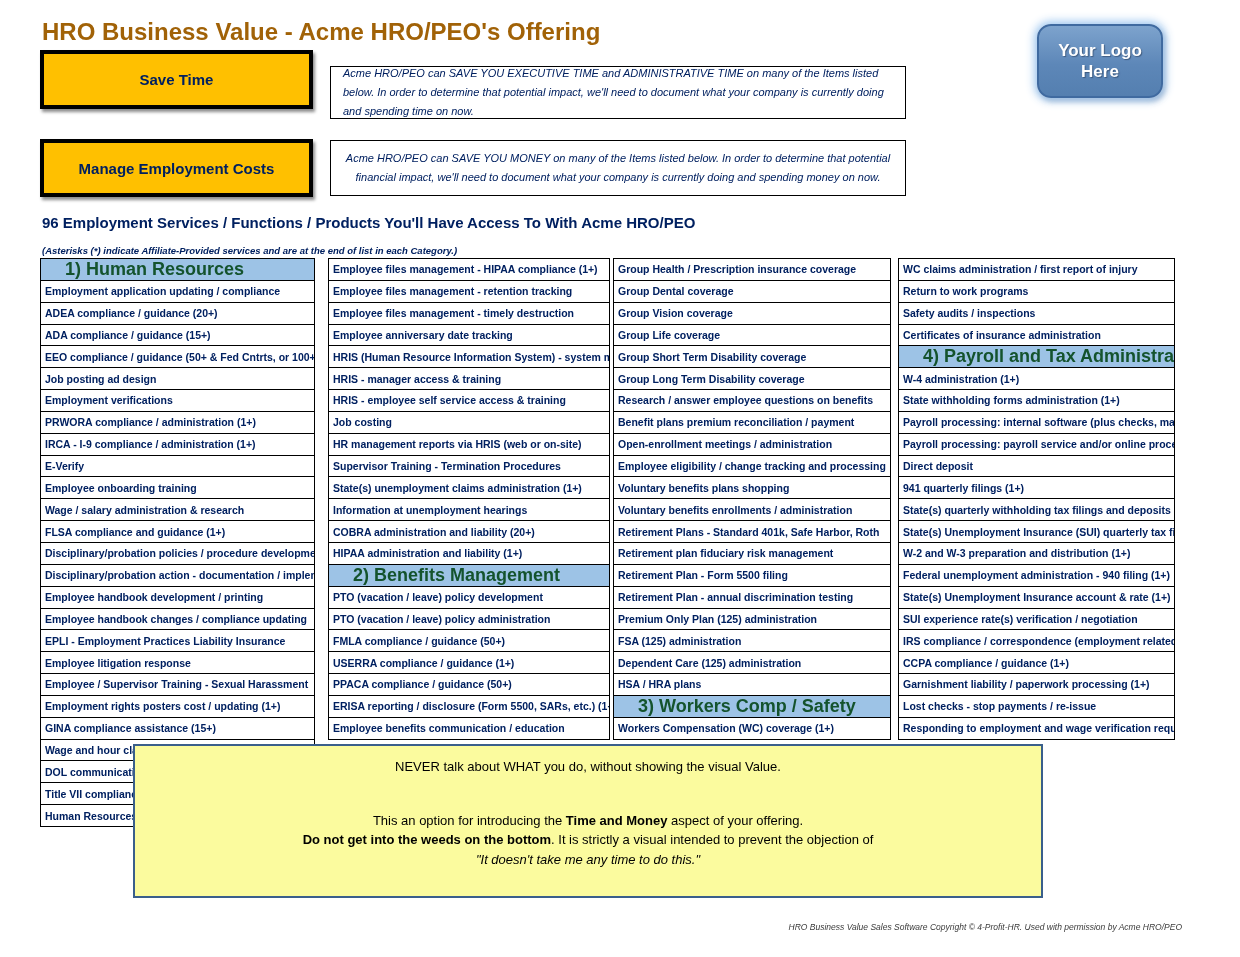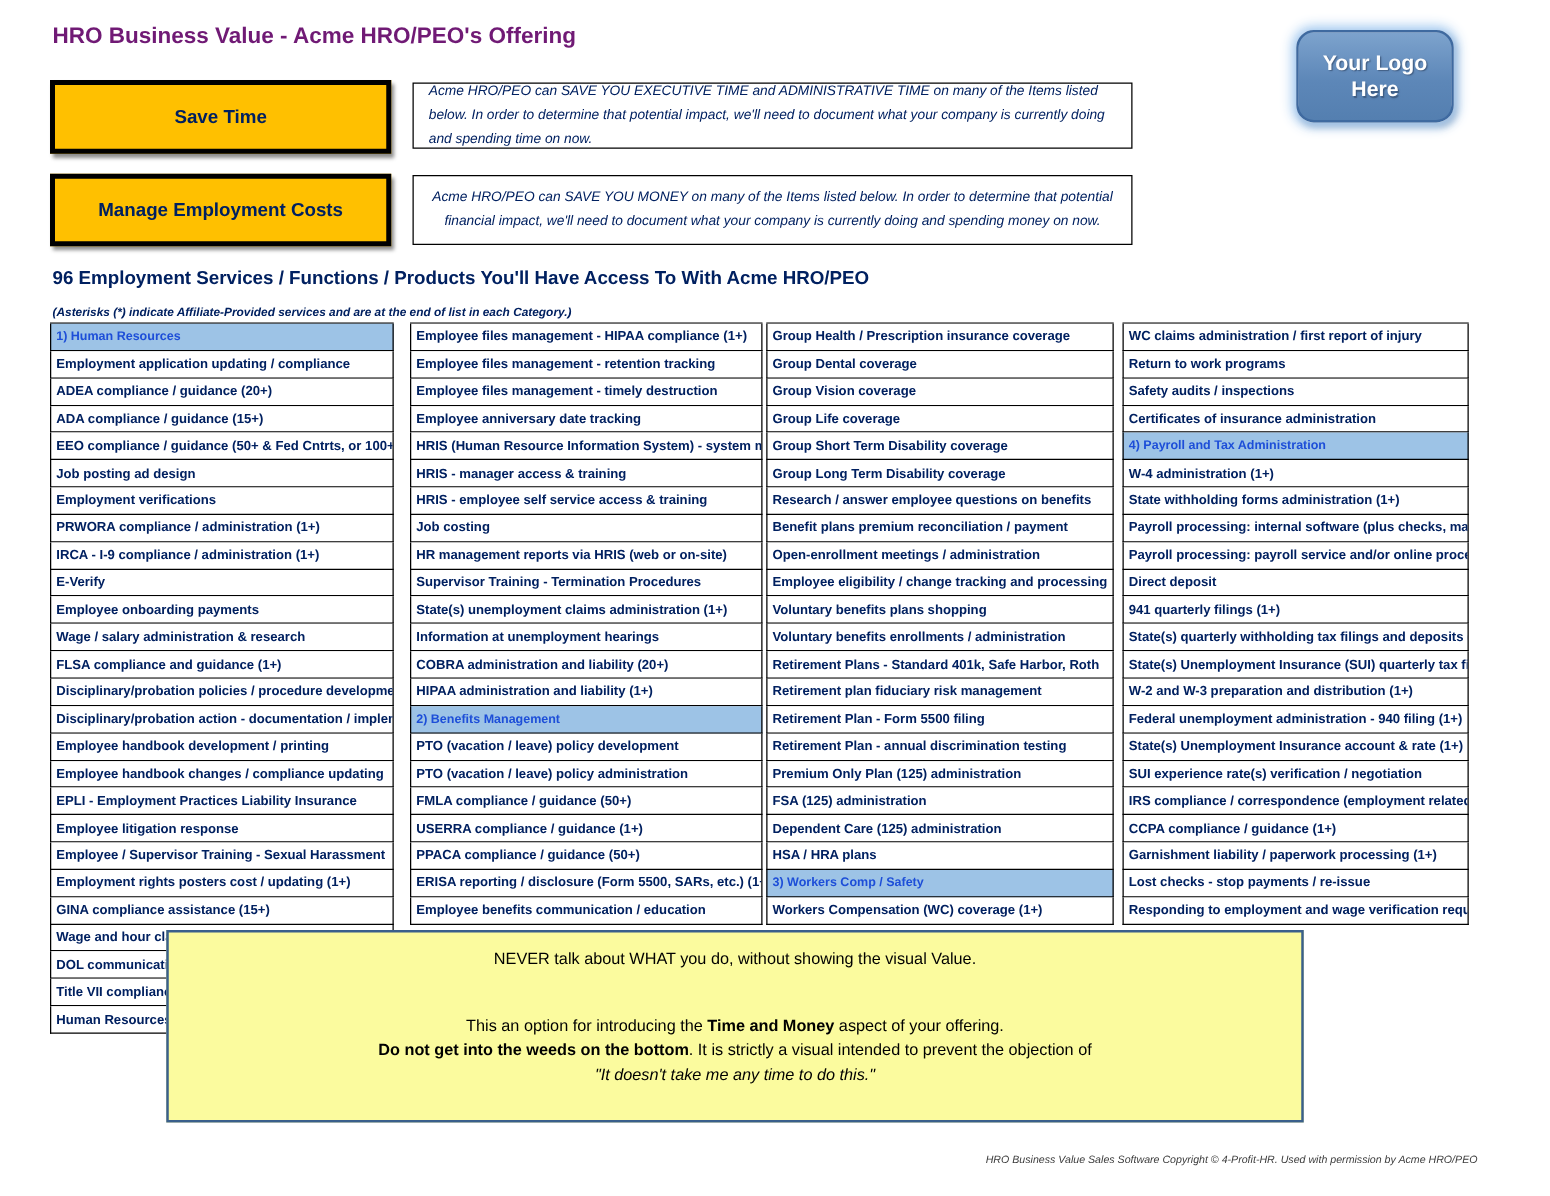--- a/index.html
+++ b/index.html
@@ -1,36 +1,36 @@
 <!DOCTYPE html>
 <html><head>
 <meta charset="utf-8">
 <style>
   * { margin:0; padding:0; box-sizing:border-box; }
   html,body { background:#fff; }
   body { font-family:"Liberation Sans", sans-serif; }
   #page { position:relative; width:1240px; height:957px; background:#fff; overflow:hidden; }
 
-  .page-title { position:absolute; left:42px; top:18px; font-size:18px; font-weight:bold; color:#701a75; }
+  .page-title { position:absolute; left:42px; top:18px; font-size:24px; font-weight:bold; color:#a16207; }
 
   
   .logo { position:absolute; left:1037px; top:24px; width:126px; height:74px;
           background:linear-gradient(180deg,#7da3cd 0%,#5d87b8 55%,#547fb0 100%);
           border:2px solid #3f6aa0; border-radius:14px;
           box-shadow:0 0 9px 3px rgba(160,200,240,.95), 2px 3px 5px rgba(90,110,140,.55);
           display:flex; align-items:center; justify-content:flex-start; text-align:center; }
   .logo span { color:#fff; font-weight:bold; font-size:17px; line-height:1.25;
                text-shadow:1px 1px 1px rgba(40,60,90,.6); }
 
   
   .gold-btn { position:absolute; left:40px; width:273px; background:#FFC000; border:4px solid #000;
               display:flex; align-items:center; justify-content:center;
               font-size:15px; font-weight:bold; color:#002060; cursor:pointer;
               box-shadow:2px 3px 3px rgba(0,0,0,.45); }
-  #btn-save { top:64px; height:59px; }
+  #btn-save { top:50px; height:59px; }
   #btn-costs { top:139px; height:58px; }
 
   
   .desc-box { position:absolute; left:330px; width:576px; border:1px solid #000; background:#fff;
               display:flex; align-items:center; font-style:italic; color:#002060;
               font-size:11px; line-height:1.75; padding:3px 12px; }
   #desc-save { top:66px; height:53px; text-align:left; }
   #desc-costs { top:140px; height:56px; text-align:center; justify-content:center; }
 
   .services-heading { position:absolute; left:42px; top:214px; font-size:15px; font-weight:bold; color:#002060; }
@@ -38,21 +38,21 @@
 
   
   .svc-col { position:absolute; top:258px; border-top:1px solid #000; }
   #col-0 { left:40px;  width:275px; }
   #col-1 { left:328px; width:282px; }
   #col-2 { left:613px; width:278px; }
   #col-3 { left:898px; width:277px; }
   .cell { height:21.85px; border:1px solid #000; border-top:none; background:#fff;
           display:flex; align-items:center; overflow:hidden; white-space:nowrap; }
   .cell-item { font-size:10.5px; font-weight:bold; color:#002060; padding-left:4px; }
-  .cell-header { background:#9DC3E6; font-size:10px; font-weight:bold; color:#1d4ed8; padding-left:4px; }
+  .cell-header { background:#9DC3E6; font-size:18px; font-weight:bold; color:#14532d; padding-left:24px; }
 
   
   .overlay { position:absolute; left:133px; top:744px; width:910px; height:154px; z-index:10;
              background:#FBFB9E; border:2px solid #3A5F8B; text-align:center; color:#000;
              padding-top:11px; font-size:13px; }
   .overlay .ov-line1 { margin-bottom:34px; }
   .overlay .ov-line { line-height:1.5; }
   .overlay .ov-italic { font-style:italic; }
 
   .footer-credit { position:absolute; top:922px; right:58px; font-size:8.5px; font-style:italic; color:#3b3b3b; }
@@ -85,21 +85,21 @@
       <div class="cell cell-header">1) Human Resources</div>
       <div class="cell cell-item">Employment application updating / compliance</div>
       <div class="cell cell-item">ADEA compliance / guidance (20+)</div>
       <div class="cell cell-item">ADA compliance / guidance (15+)</div>
       <div class="cell cell-item">EEO compliance / guidance (50+ &amp; Fed Cntrts, or 100+)</div>
       <div class="cell cell-item">Job posting ad design</div>
       <div class="cell cell-item">Employment verifications</div>
       <div class="cell cell-item">PRWORA compliance / administration (1+)</div>
       <div class="cell cell-item">IRCA - I-9 compliance / administration (1+)</div>
       <div class="cell cell-item">E-Verify</div>
-      <div class="cell cell-item">Employee onboarding payments</div>
+      <div class="cell cell-item">Employee onboarding training</div>
       <div class="cell cell-item">Wage / salary administration &amp; research</div>
       <div class="cell cell-item">FLSA compliance and guidance (1+)</div>
       <div class="cell cell-item">Disciplinary/probation policies / procedure development</div>
       <div class="cell cell-item">Disciplinary/probation action - documentation / implementation assistance</div>
       <div class="cell cell-item">Employee handbook development / printing</div>
       <div class="cell cell-item">Employee handbook changes / compliance updating</div>
       <div class="cell cell-item">EPLI - Employment Practices Liability Insurance</div>
       <div class="cell cell-item">Employee litigation response</div>
       <div class="cell cell-item">Employee / Supervisor Training - Sexual Harassment</div>
       <div class="cell cell-item">Employment rights posters cost / updating (1+)</div>

